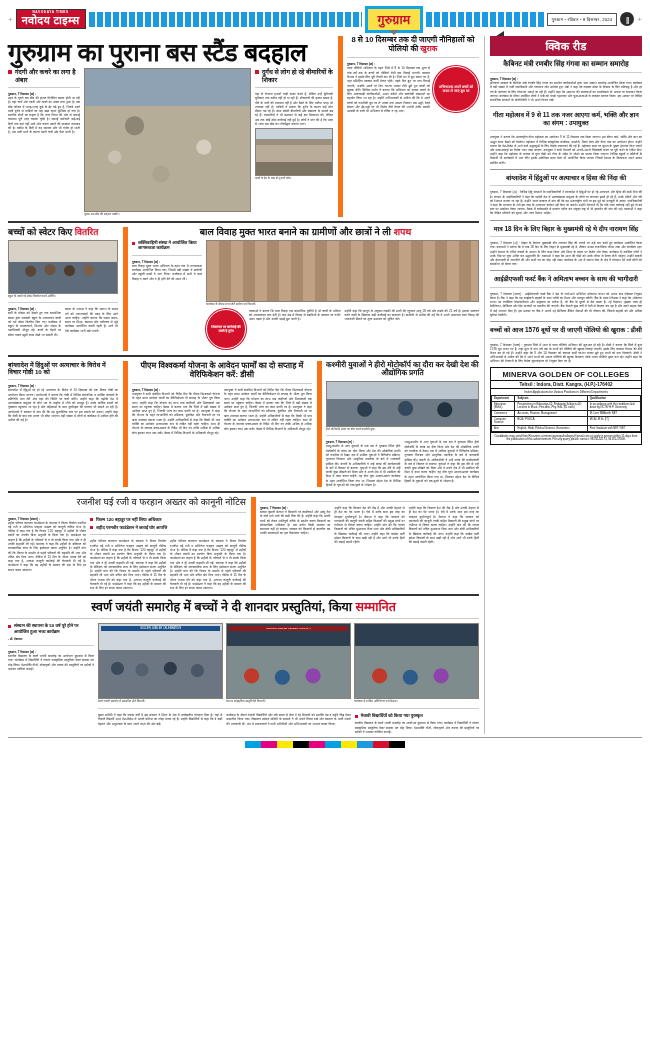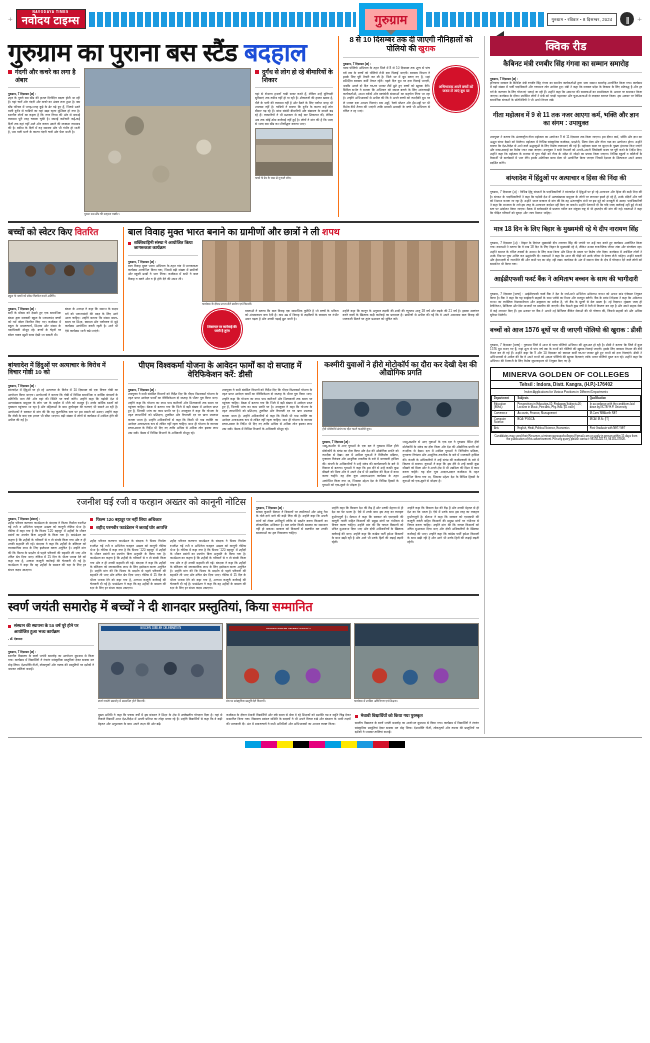--- a/index.html
+++ b/index.html
@@ -6,21 +6,21 @@
   body{width:650px;height:1043px;font-family:"Liberation Sans",sans-serif;color:#111;overflow:hidden;}
   .page{position:relative;width:650px;height:1043px;background:#fff;box-sizing:border-box;padding:6px 8px 4px 8px;}
 
   
   .masthead{display:flex;align-items:center;height:26px;gap:3px;}
   .logo-box{background:#c8102e;border:1px solid #333;padding:1px 5px 2px 5px;display:flex;flex-direction:column;align-items:center;line-height:1;}
   .logo-eng{font-size:3.2px;letter-spacing:.6px;color:#fff;font-weight:bold;}
   .logo-hi{font-size:11px;font-weight:bold;color:#fff;letter-spacing:.3px;white-space:nowrap;}
   .bars{flex:1;height:15px;background:repeating-linear-gradient(90deg,#1b9ae0 0 6px,#fff 6px 8px);}
   .bars.short{flex:0 0 118px;}
-  .edition-badge{position:relative;border:6px solid #0ea5e9;background:#fca5a5;padding:2px 9px;}
+  .edition-badge{position:relative;border:3px solid #0ea5e9;background:#fde047;padding:2px 9px;}
   .edition-badge .t{font-size:12.5px;font-weight:bold;color:#c8102e;white-space:nowrap;letter-spacing:.2px;}
   .edition-badge:after{content:"";position:absolute;left:50%;top:100%;margin-left:-5px;border:5px solid transparent;border-top-color:#777;}
   .dateline{border:1px solid #555;background:#fff;font-size:4.2px;padding:3px 4px;white-space:nowrap;letter-spacing:.2px;}
   .mast-dot{width:14px;height:14px;border-radius:50%;background:#2b2b2b;display:flex;align-items:center;justify-content:center;}
   .mast-dot span{font-size:7px;color:#fff;letter-spacing:-1px;}
   .crop-mark{color:#999;font-size:8px;}
 
   
   .cols{display:flex;gap:5px;margin-top:4px;}
   .left{flex:1 1 auto;width:486px;}
@@ -29,22 +29,22 @@
   
   .para{font-size:3.1px;line-height:1.38;text-align:justify;color:#2a2a2a;hyphens:auto;word-spacing:.3px;}
   .para.ds{font-size:3.05px;}
 
   .rule{border-top:1px solid #999;margin:4px 0;}
   .rule.thick{border-top:2px solid #333;}
   .rule.thin{border-top:1px solid #ccc;}
 
   
   h1.main{font-size:25px;line-height:1;margin:4px 0 3px;font-weight:bold;letter-spacing:-.4px;}
-  h1.main .red{color:#1d4ed8;}
-  h2.hd{font-size:11px;line-height:1.12;margin:0 0 3px;font-weight:bold;text-align:left;}
+  h1.main .red{color:#000000;}
+  h2.hd{font-size:11px;line-height:1.12;margin:0 0 3px;font-weight:bold;text-align:center;}
   h2.hd .red{color:#d3112a;}
   h2.hd.lft{text-align:left;}
   h3.shd{font-size:7.6px;line-height:1.15;margin:0 0 3px;font-weight:bold;}
   h3.shd.c{text-align:center;}
   h4.mhd{font-size:6.2px;line-height:1.18;margin:0 0 3px;font-weight:bold;}
 
   .bullets{margin:0;padding:0;list-style:none;}
   .bullets li{font-size:6.3px;font-weight:bold;line-height:1.2;margin-bottom:3px;position:relative;padding-left:7px;}
   .bullets li:before{content:"";position:absolute;left:0;top:2px;width:4px;height:4px;background:#d3112a;}
   .bullets.sm li{font-size:4.4px;padding-left:6px;}
@@ -113,21 +113,21 @@
   .ad-foot{font-size:2.8px;padding:2px;text-align:center;line-height:1.3;border-top:1px solid #111;}
 
   
   .cmyk{display:flex;gap:0;height:7px;width:160px;margin:3px auto 0;}
   .cmyk i{flex:1;display:block;}
   .footer-rule{border-top:1px solid #999;margin-top:3px;}
 
   .two{display:flex;gap:5px;}
   .three{display:flex;gap:5px;}
   .col{flex:1;}
-  .vline{border-left:1px solid #f97316;padding-left:4px;}
+  .vline{border-left:5px solid #f97316;padding-left:4px;}
 
   .byline{font-size:3.1px;font-weight:bold;color:#111;}
   .red{color:#d3112a;}
 </style>
 </head>
 <body>
 
 <div class="page">
 
   <div class="masthead">

